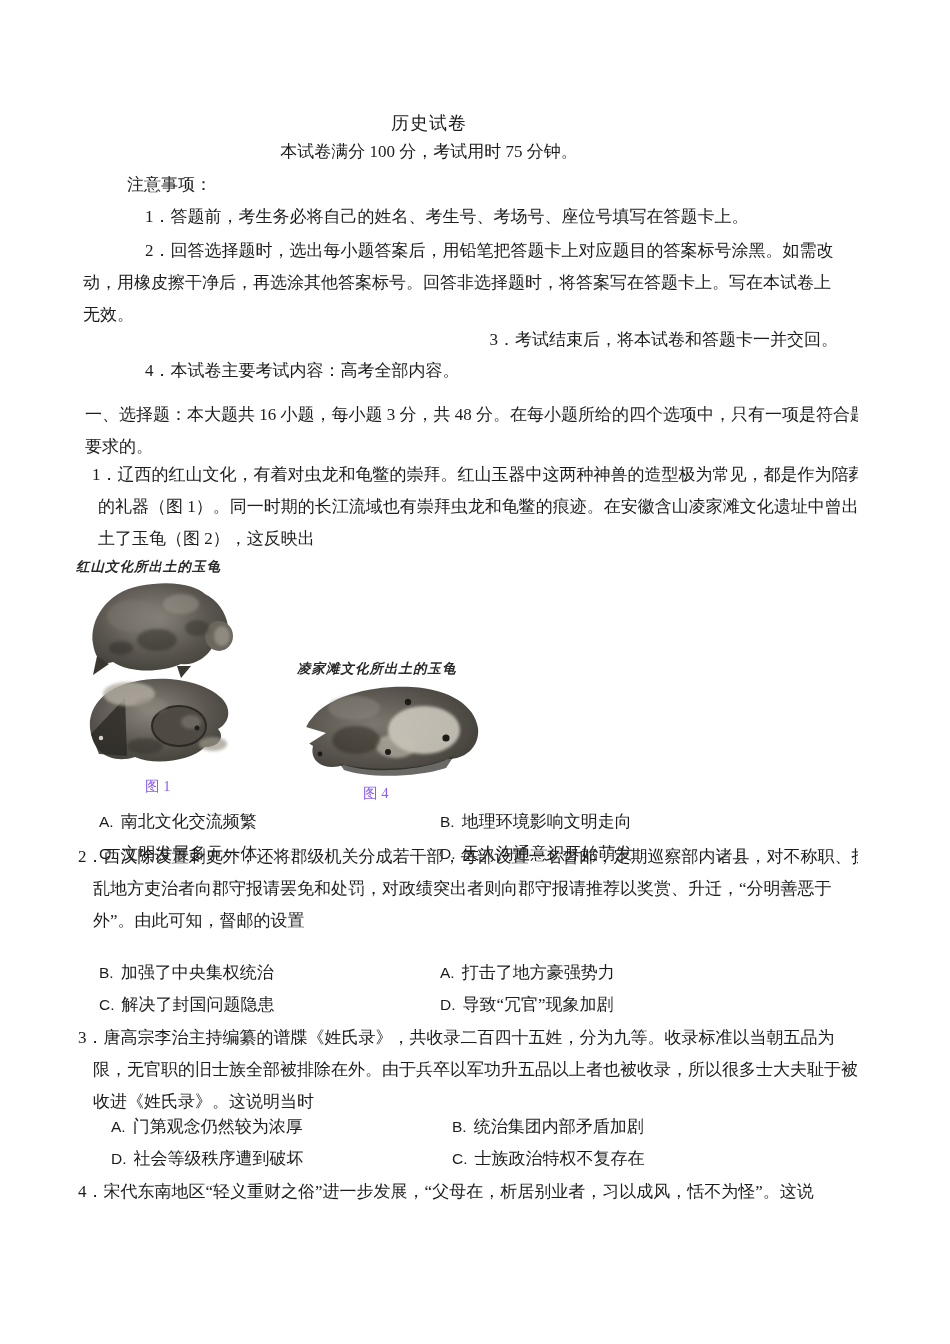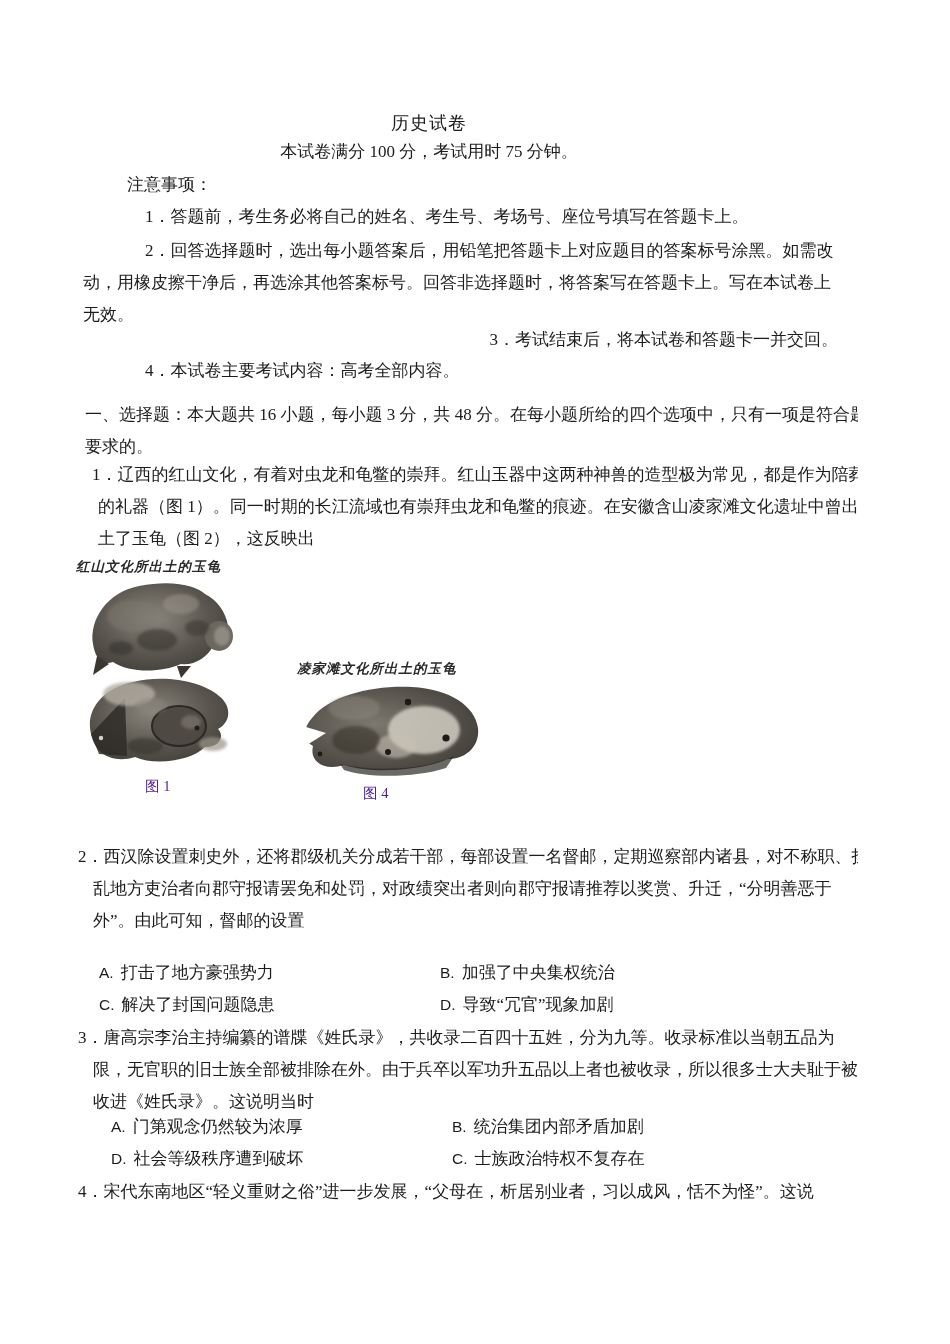--- a/index.html
+++ b/index.html
@@ -41,21 +41,21 @@
   .figures { position:absolute; left:0; top:556px; width:950px; height:248px; }
   .fig-cap {
     position:absolute; line-height:18px; font-size:13.5px; font-weight:bold; font-style:italic;
     letter-spacing:1px; color:#2a2a2a;
   }
   .cap1 { left:76px;  top:2px; }
   .cap2 { left:297px; top:104px; }
   .fig-img { position:absolute; }
   .img1 { left:85px;  top:22px; }
   .img2 { left:296px; top:124px; }
-  .fig-label { position:absolute; font-size:14.5px; line-height:18px; color:#4c1d95; }
+  .fig-label { position:absolute; font-size:14.5px; line-height:18px; color:#8b5cf6; }
   .lab1 { left:145px; top:221px; }
   .lab2 { left:363px; top:228px; }
 </style>
 </head>
 <body>
 
 <div class="page">
 
   <div class="abs title">历史试卷</div>
   <div class="abs subtitle">本试卷满分 100 分，考试用时 75 分钟。</div>
@@ -139,25 +139,31 @@
         <circle cx="112" cy="22" r="3.2" fill="#1d1b18"></circle>
         <circle cx="150" cy="58" r="3.6" fill="#1d1b18"></circle>
         <circle cx="92" cy="72" r="3" fill="#1d1b18"></circle>
         <circle cx="24" cy="74" r="2.4" fill="#1d1b18"></circle>
       </g>
     </svg>
 
     <div class="fig-label lab2">图 4</div>
   </div>
 
+  <div class="options opts-q1">
+    <div class="opt"><span class="okey">A.</span><span>南北文化交流频繁</span></div>
+    <div class="opt"><span class="okey">B.</span><span>地理环境影响文明走向</span></div>
+    <div class="opt"><span class="okey">C.</span><span>文明发展多元一体</span></div>
+    <div class="opt"><span class="okey">D.</span><span>天人沟通意识开始萌发</span></div>
+  </div>
 
   <p class="abs stem stem-q2">2．西汉除设置刺史外，还将郡级机关分成若干部，每部设置一名督邮，定期巡察部内诸县，对不称职、扰乱地方吏治者向郡守报请罢免和处罚，对政绩突出者则向郡守报请推荐以奖赏、升迁，“分明善恶于外”。由此可知，督邮的设置</p>
   <div class="options opts-q2">
+    <div class="opt"><span class="okey">B.</span><span>加强了中央集权统治</span></div>
     <div class="opt"><span class="okey">A.</span><span>打击了地方豪强势力</span></div>
-    <div class="opt"><span class="okey">B.</span><span>加强了中央集权统治</span></div>
     <div class="opt"><span class="okey">C.</span><span>解决了封国问题隐患</span></div>
     <div class="opt"><span class="okey">D.</span><span>导致“冗官”现象加剧</span></div>
   </div>
 
   <p class="abs stem stem-q3">3．唐高宗李治主持编纂的谱牒《姓氏录》，共收录二百四十五姓，分为九等。收录标准以当朝五品为限，无官职的旧士族全部被排除在外。由于兵卒以军功升五品以上者也被收录，所以很多士大夫耻于被收进《姓氏录》。这说明当时</p>
   <div class="options opts-q3">
     <div class="opt"><span class="okey">A.</span><span>门第观念仍然较为浓厚</span></div>
     <div class="opt"><span class="okey">B.</span><span>统治集团内部矛盾加剧</span></div>
     <div class="opt"><span class="okey">D.</span><span>社会等级秩序遭到破坏</span></div>
     <div class="opt"><span class="okey">C.</span><span>士族政治特权不复存在</span></div>

